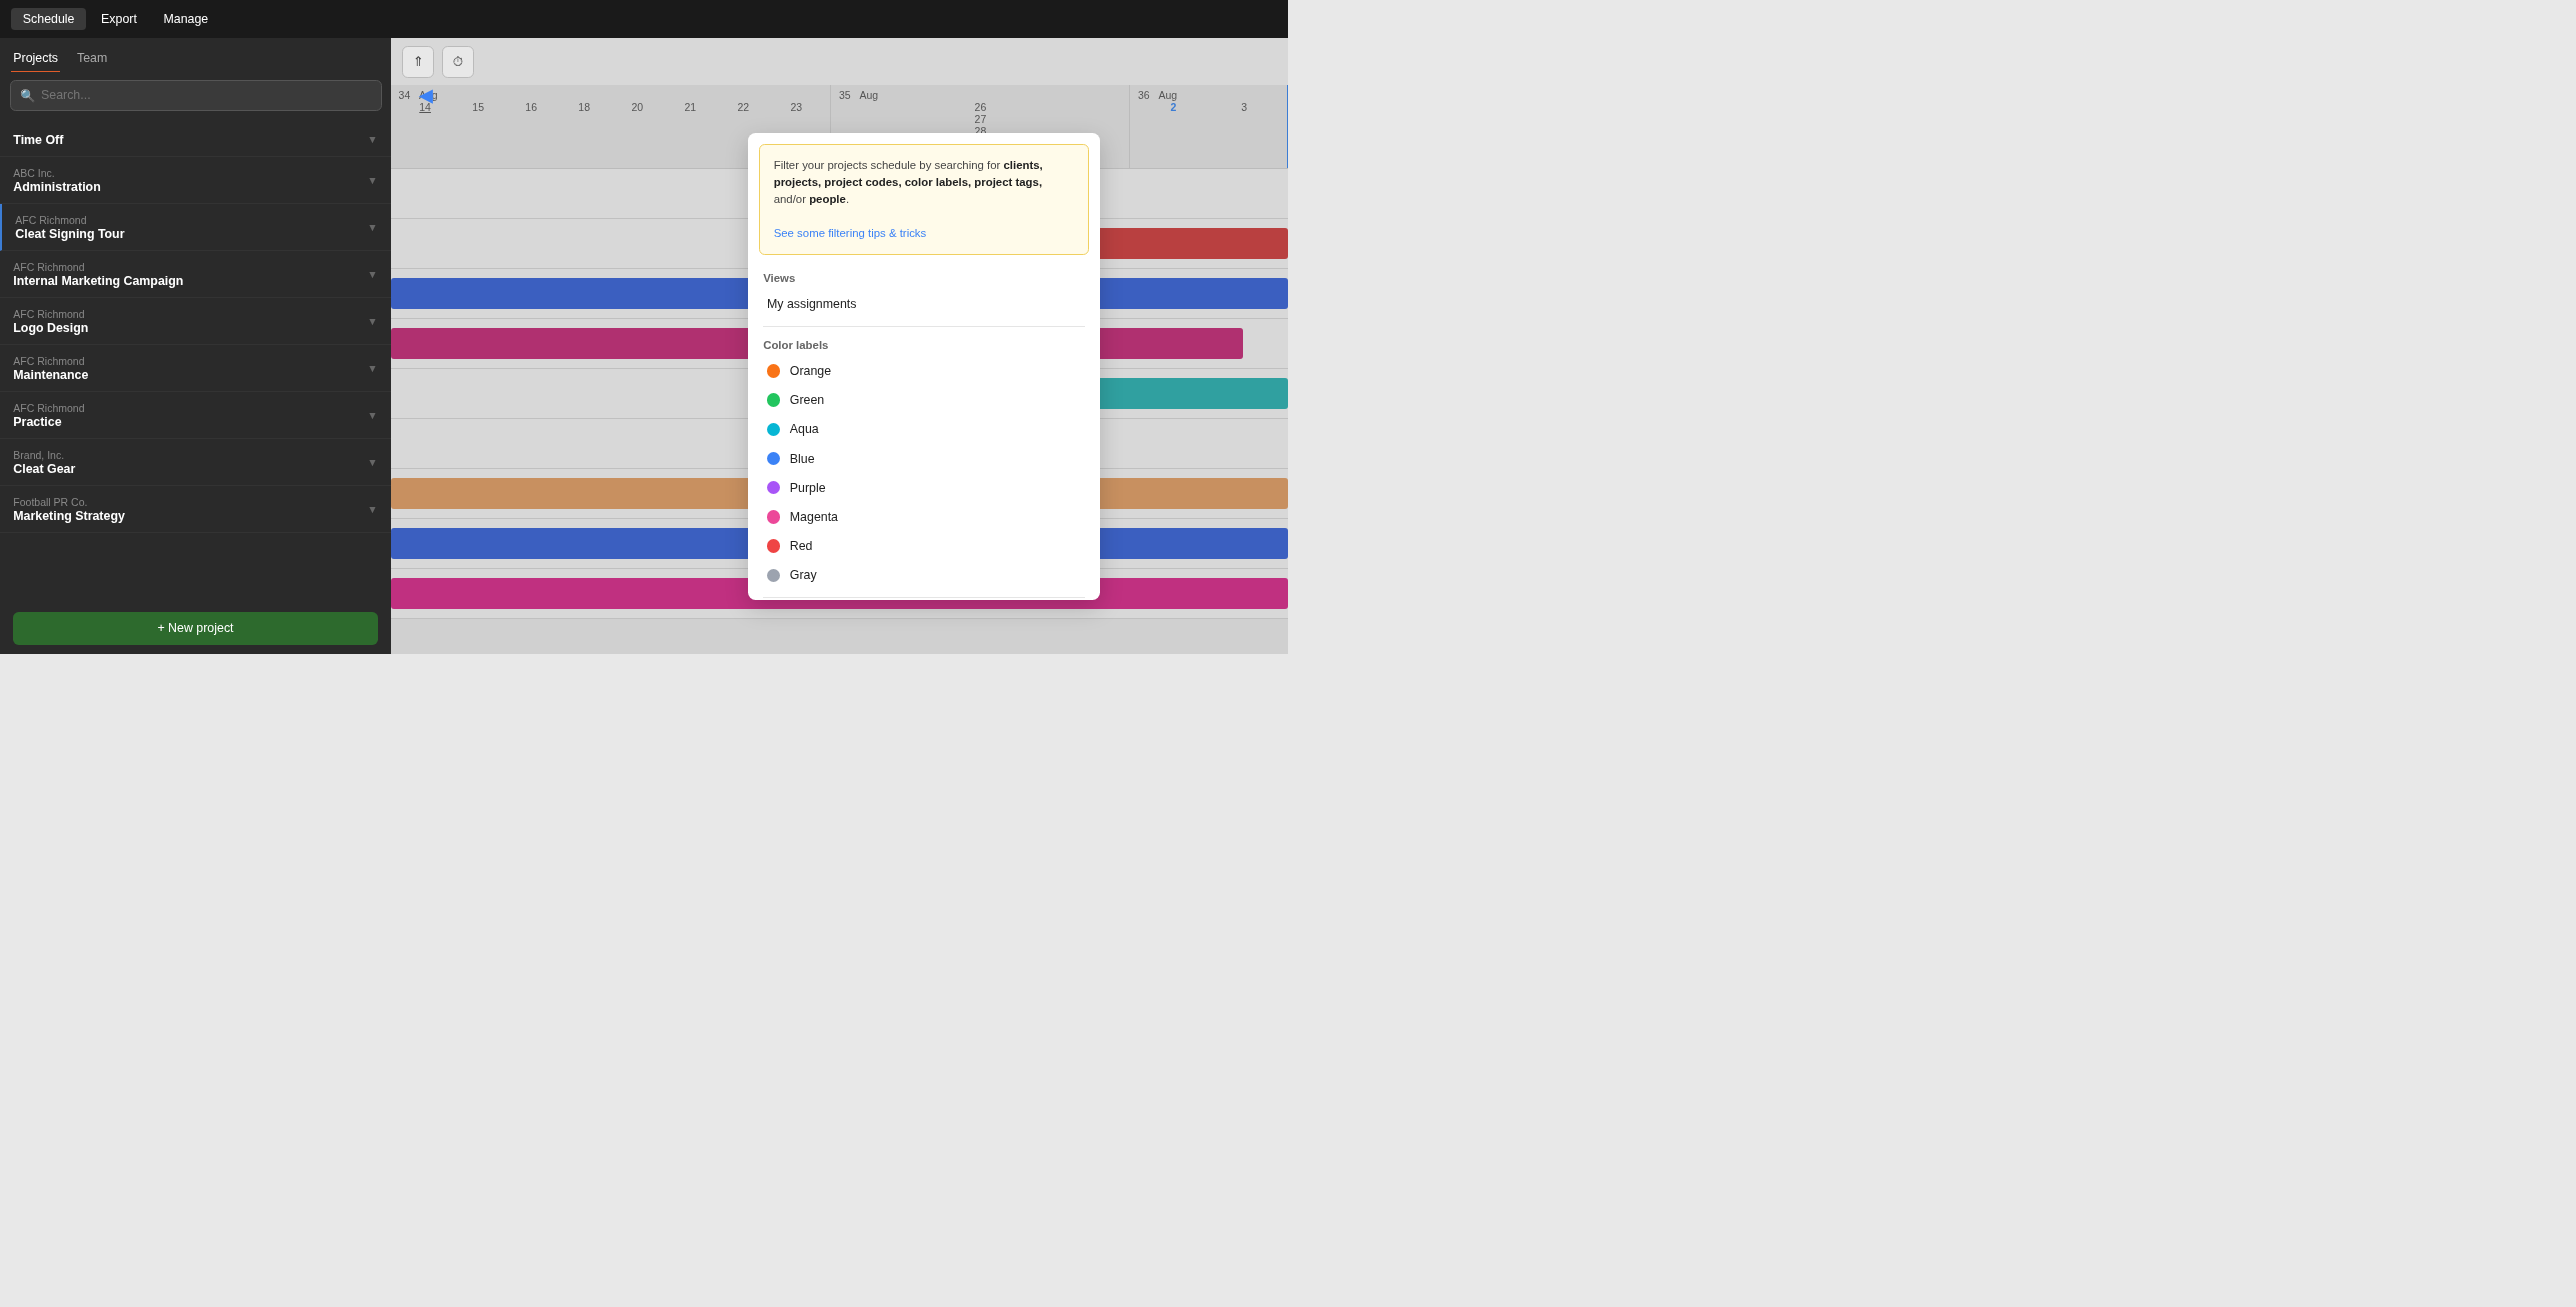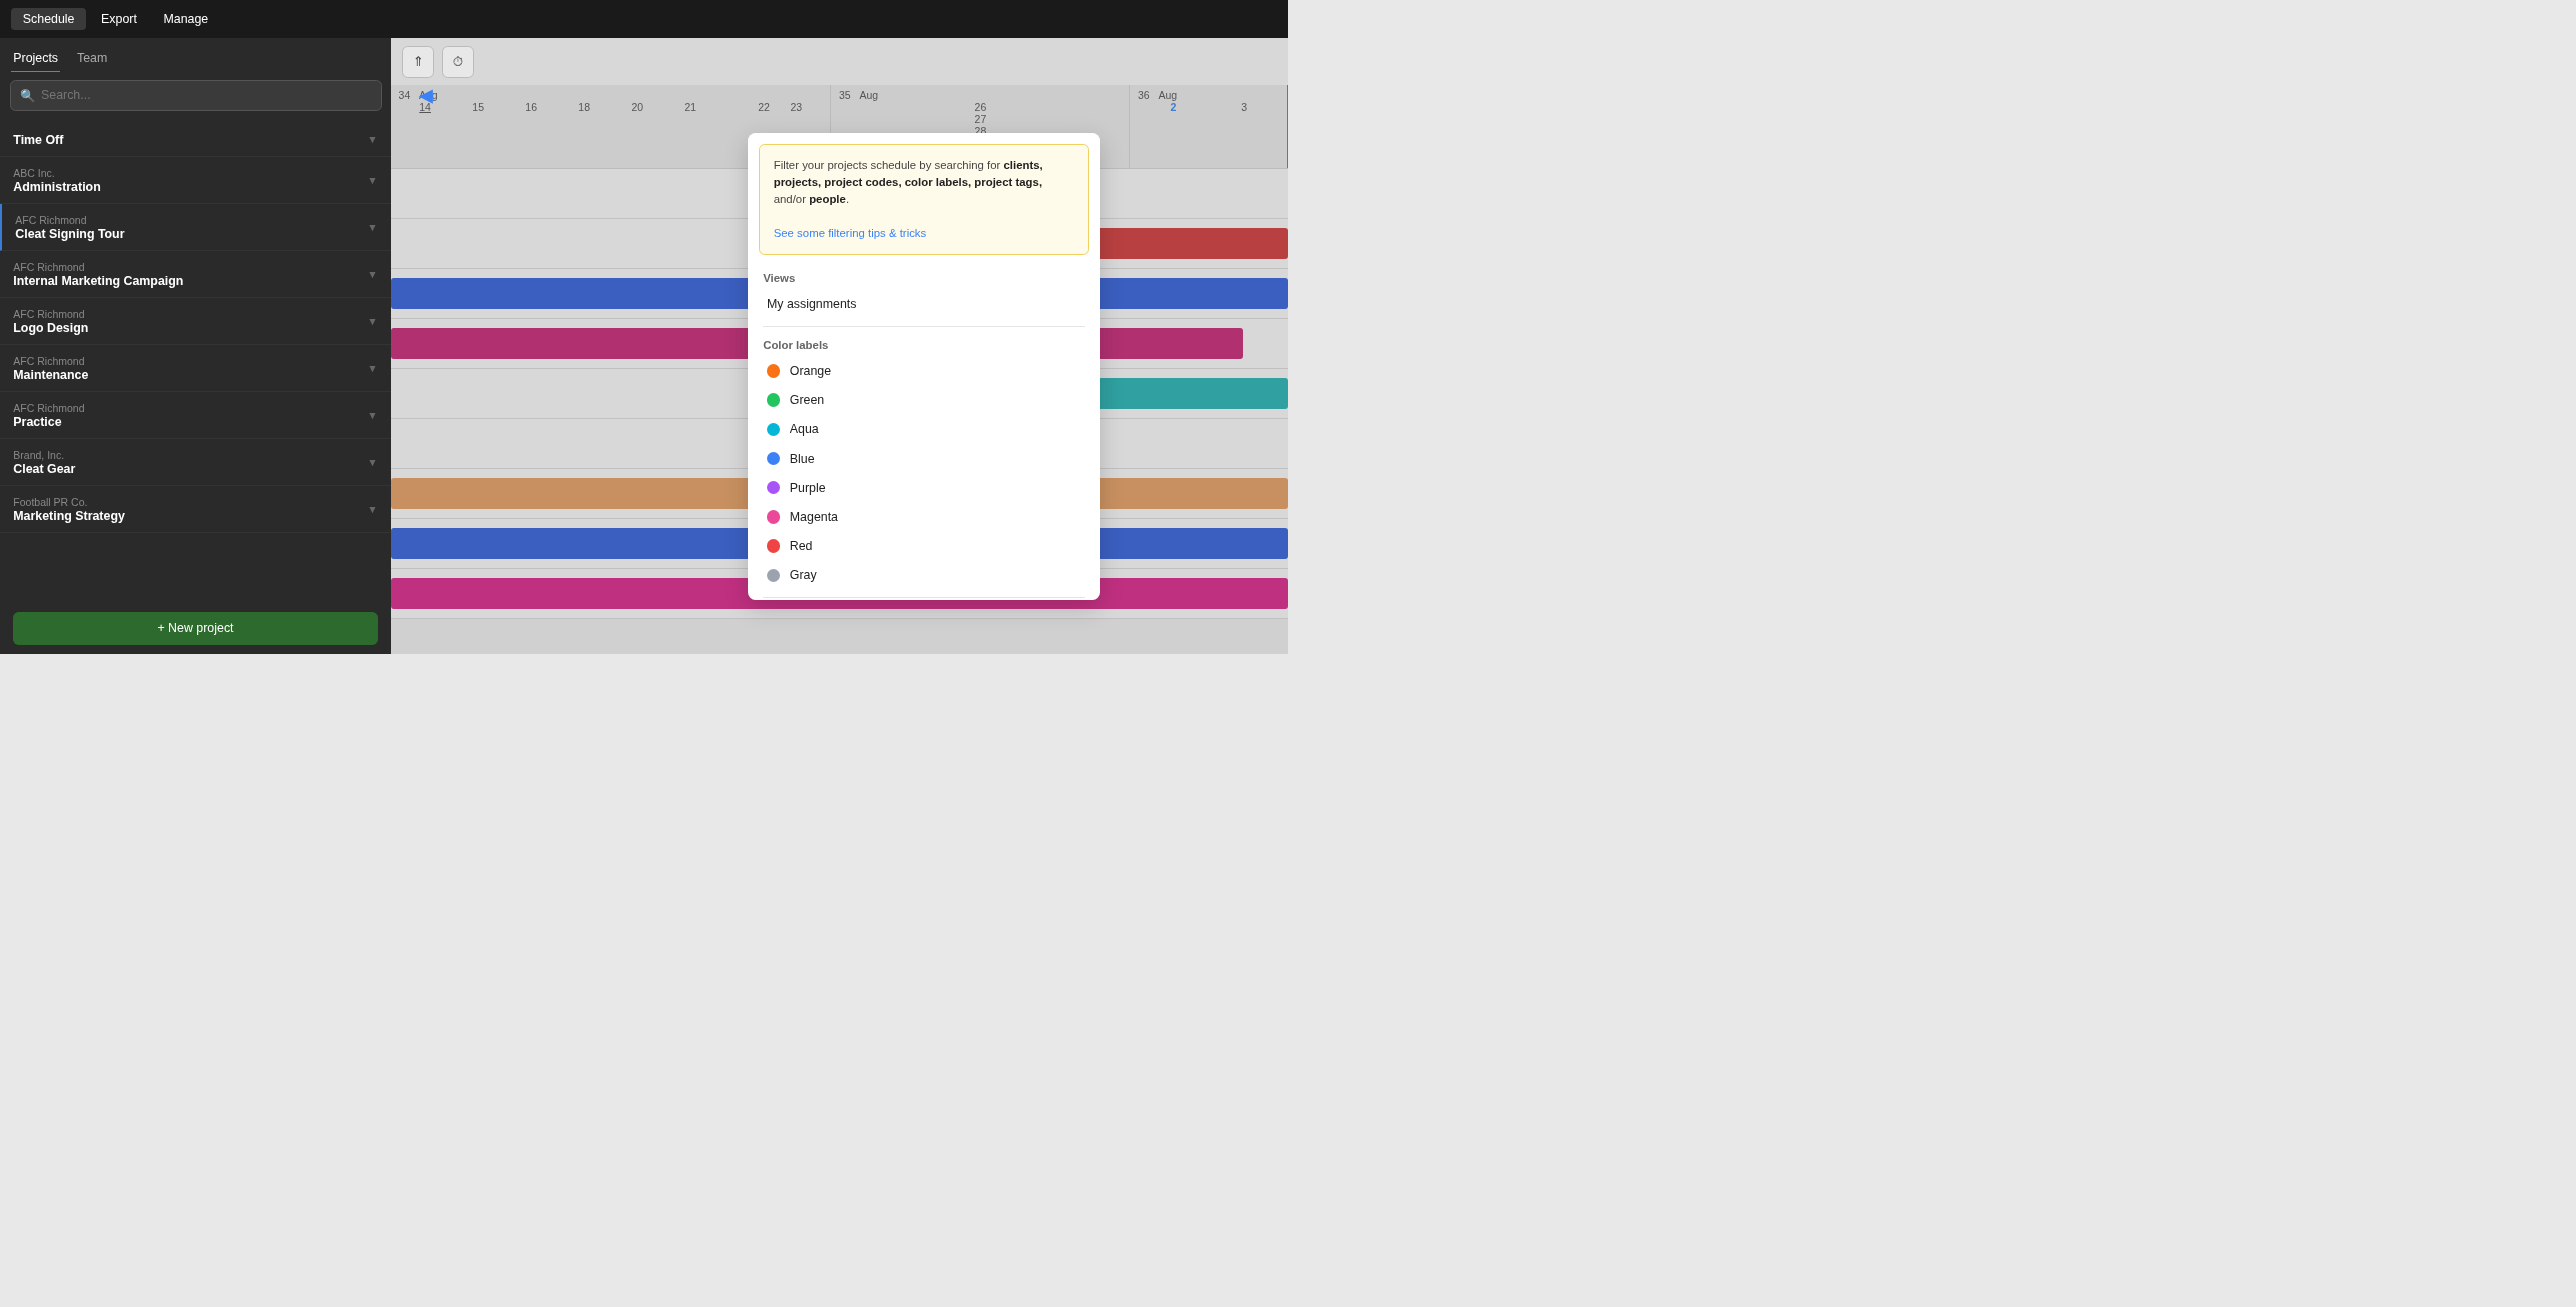--- a/index.html
+++ b/index.html
@@ -331,21 +331,21 @@
     <div style="display:flex;background:#ccc;border-bottom:1px solid #bbb;padding-left:0;">
       <div style="flex:3;border-right:1px solid #bbb;padding:3.8px 7.6px;">
         <div style="font-size:10.5px;color:#555;">34&nbsp;&nbsp;&nbsp;Aug</div>
         <div style="display:flex;">
           <div style="flex:1;text-align:center;font-size:10.5px;color:#555;text-decoration:underline;">14</div>
           <div style="flex:1;text-align:center;font-size:10.5px;color:#555;">15</div>
           <div style="flex:1;text-align:center;font-size:10.5px;color:#555;">16</div>
           <div style="flex:1;text-align:center;font-size:10.5px;color:#555;">18</div>
           <div style="flex:1;text-align:center;font-size:10.5px;color:#555;">20</div>
           <div style="flex:1;text-align:center;font-size:10.5px;color:#555;">21</div>
-          <div style="flex:1;text-align:right;font-size:10.5px;color:#555;">22</div>
+          <div style="flex:1;text-align:center;font-size:10.5px;color:#555;">22</div>
           <div style="flex:1;text-align:center;font-size:10.5px;color:#555;">23</div>
         </div>
       </div>
       <div style="flex:2;border-right:1px solid #bbb;padding:3.8px 7.6px;">
         <div style="font-size:10.5px;color:#555;">35&nbsp;&nbsp;&nbsp;Aug</div>
         <div style="display:flex;flex-direction:column;">
           <div style="flex:1;text-align:center;font-size:10.5px;color:#555;">26</div>
           <div style="flex:1;text-align:center;font-size:10.5px;color:#555;">27</div>
           <div style="flex:1;text-align:center;font-size:10.5px;color:#555;">28</div>
           <div style="flex:1;text-align:center;font-size:10.5px;color:#555;">29</div>

